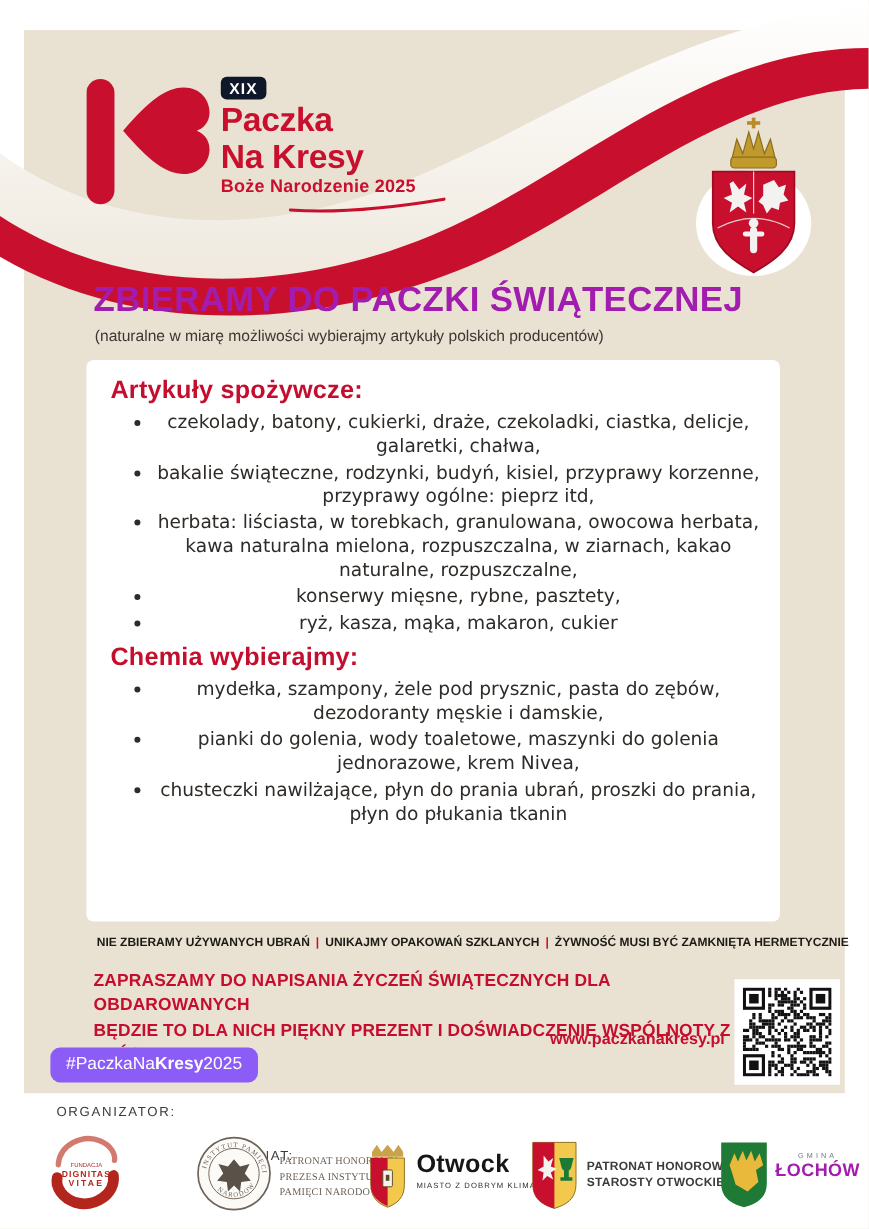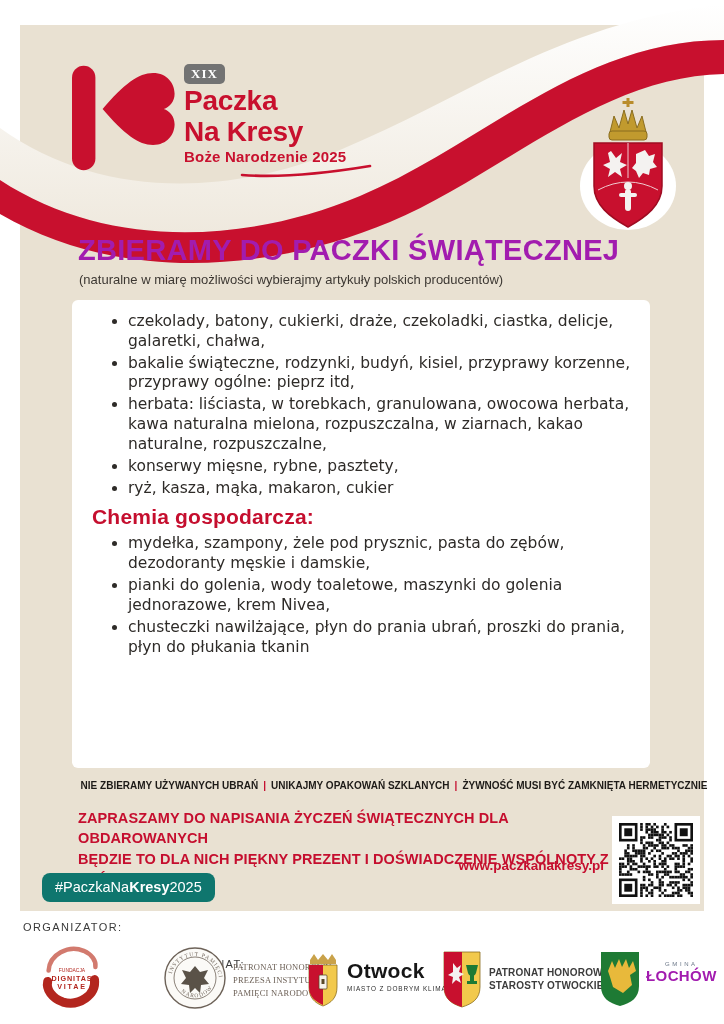--- a/index.html
+++ b/index.html
@@ -10,68 +10,68 @@
   
   .canvas{left:20px;top:25px;width:684px;height:886px;background:#e9e1d2;z-index:1;}
 
   
   .wave{left:0;top:0;width:724px;height:270px;z-index:2;}
 
   
   .logo-box{left:72px;top:62px;width:300px;height:110px;z-index:3;}
   .logo-k{position:absolute;left:0;top:0;width:108px;height:112px;}
   .logo-text{position:absolute;left:112px;top:2px;color:#c8102e;}
-  .logo-badge{display:inline-block;background:#737373;color:#fff;font-weight:bold;
-      font-size:13px;padding:2px 7px;border-radius:5px;letter-spacing:1px;font-family:Liberation Serif, serif;}
+  .logo-badge{display:inline-block;background:#0f172a;color:#fff;font-weight:bold;
+      font-size:13px;padding:2px 7px;border-radius:5px;letter-spacing:1px;}
   .logo-l1{font-size:28px;font-weight:bold;line-height:1.04;letter-spacing:-.3px;margin-top:2px;}
   .logo-sub{font-size:15px;font-weight:600;margin-top:2px;letter-spacing:.2px;}
   .logo-swoosh{position:absolute;left:56px;top:100px;width:132px;height:14px;}
 
   
   .crest{left:576px;top:90px;width:104px;height:140px;z-index:3;}
 
   
   .h-title{left:78px;top:234px;width:600px;z-index:3;color:#a21caf;font-size:29px;
       font-weight:bold;letter-spacing:.3px;}
   .h-sub{left:79px;top:272px;width:600px;z-index:3;color:#3c3732;font-size:13px;}
 
   
   .card{left:72px;top:300px;width:578px;height:468px;background:#ffffff;border-radius:6px;
       z-index:3;box-sizing:border-box;padding:12px 14px 0 20px;}
   .sec-title{color:#c50e2e;font-size:21px;font-weight:bold;letter-spacing:.2px;margin:2px 0 5px;}
-  .card ul{margin:0 0 7px;padding-left:36px;}
+  .card ul{margin:0 0 7px;padding-left:36px;text-align:center;}
   .card li{font-family:"DejaVu Sans",sans-serif;font-size:15.5px;line-height:1.28;
       color:#2e2b28;margin-bottom:2px;max-width:508px;}
 
   
   .rules{left:0;top:780px;width:724px;z-index:3;text-align:center;font-size:10px;
       font-weight:bold;color:#1d1a17;letter-spacing:0;padding-left:32px;}
   .rules .sep{color:#c50e2e;padding:0 5px;font-weight:bold;}
 
   
   .invite{left:78px;top:808px;width:560px;z-index:3;color:#c50e2e;font-size:14.5px;
       font-weight:bold;line-height:1.4;letter-spacing:.1px;}
 
   
   .qr{left:612px;top:816px;width:88px;height:88px;background:#ffffff;z-index:3;
       display:flex;align-items:center;justify-content:center;}
 
   
-  .pill{left:42px;top:873px;height:29px;line-height:29px;background:#0f766e;color:#fff;
+  .pill{left:42px;top:873px;height:29px;line-height:29px;background:#8b5cf6;color:#fff;
       border-radius:8px;padding:0 13px;font-size:14.5px;z-index:3;}
   .pill b{font-weight:bold;}
 
   
   .cta{right:120px;top:857px;width:340px;text-align:right;z-index:3;font-size:13.5px;
       color:#3b3530;line-height:1.35;}
   .cta .url{color:#c50e2e;font-weight:600;cursor:pointer;}
 
   
   .flabel{top:921px;font-size:11px;letter-spacing:1.4px;color:#3a3a3a;z-index:3;}
-  .lab-org{left:23px;} .lab-pat{left:173px;margin-top:37px;}
+  .lab-org{left:47px;} .lab-pat{left:173px;margin-top:37px;}
   .p-dignitas{left:36px;top:940px;width:72px;height:72px;z-index:3;}
   .p-ipn-seal{left:163px;top:946px;width:64px;height:64px;z-index:3;}
   .p-ipn-text{left:233px;top:961px;width:112px;z-index:3;font-family:"Liberation Serif",serif;
       font-size:8.5px;color:#6d6157;line-height:1.55;letter-spacing:.2px;}
   .p-otwock-crest{left:303px;top:951px;width:40px;height:57px;z-index:3;}
   .p-otwock-text{left:347px;top:959px;z-index:3;}
   .otwock-name{font-size:21px;font-weight:bold;color:#161616;letter-spacing:.3px;}
   .otwock-tag{font-size:6.4px;color:#2c2c2c;letter-spacing:.9px;margin-top:2px;}
   .p-powiat-crest{left:441px;top:949px;width:42px;height:60px;z-index:3;}
   .p-powiat-text{left:489px;top:966px;z-index:3;font-size:10px;font-weight:bold;
@@ -133,30 +133,31 @@
     <rect x="49" y="99" width="6" height="22" rx="3"></rect>
     <rect x="43" y="103" width="18" height="4" rx="2"></rect>
   </g>
 </svg>
 
 <div class="abs h-title">ZBIERAMY DO PACZKI ŚWIĄTECZNEJ</div>
 <div class="abs h-sub">(naturalne w miarę możliwości wybierajmy artykuły polskich producentów)</div>
 
 <div class="abs card">
   <div>
+    <div class="sec-title">Artykuły spożywcze:</div>
     <ul>
       <li>czekolady, batony, cukierki, draże, czekoladki, ciastka, delicje, galaretki, chałwa,</li>
       <li>bakalie świąteczne, rodzynki, budyń, kisiel, przyprawy korzenne, przyprawy ogólne: pieprz itd,</li>
       <li>herbata: liściasta, w torebkach, granulowana, owocowa herbata, kawa naturalna mielona, rozpuszczalna, w ziarnach, kakao naturalne, rozpuszczalne,</li>
       <li>konserwy mięsne, rybne, pasztety,</li>
       <li>ryż, kasza, mąka, makaron, cukier</li>
     </ul>
   </div>
   <div>
-    <div class="sec-title">Chemia gospodarcza:</div>
+    <div class="sec-title">Chemia wybierajmy:</div>
     <ul>
       <li>mydełka, szampony, żele pod prysznic, pasta do zębów, dezodoranty męskie i damskie,</li>
       <li>pianki do golenia, wody toaletowe, maszynki do golenia jednorazowe, krem Nivea,</li>
       <li>chusteczki nawilżające, płyn do prania ubrań, proszki do prania, płyn do płukania tkanin</li>
     </ul>
   </div>
 </div>
 
 <div class="abs rules">
   <span>NIE ZBIERAMY UŻYWANYCH UBRAŃ</span><span class="sep">|</span><span>UNIKAJMY OPAKOWAŃ SZKLANYCH</span><span class="sep">|</span><span>ŻYWNOŚĆ MUSI BYĆ ZAMKNIĘTA HERMETYCZNIE</span>

